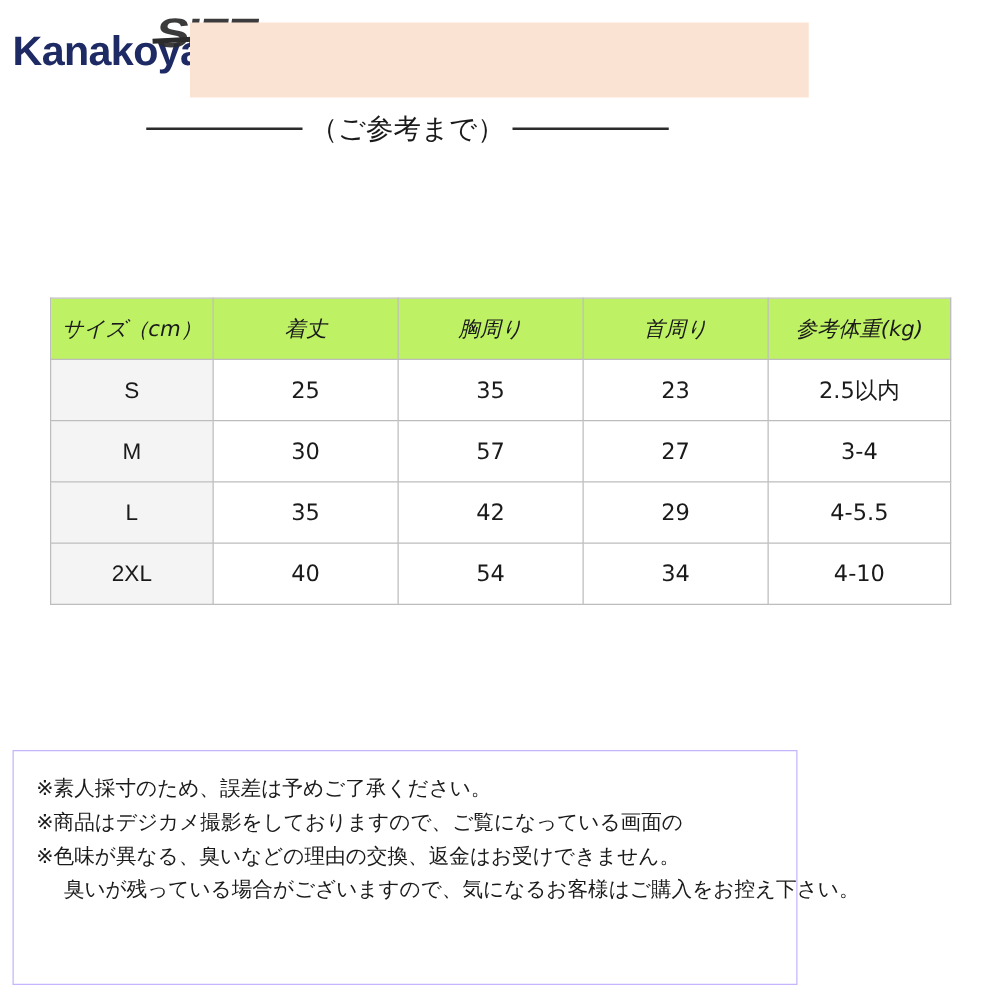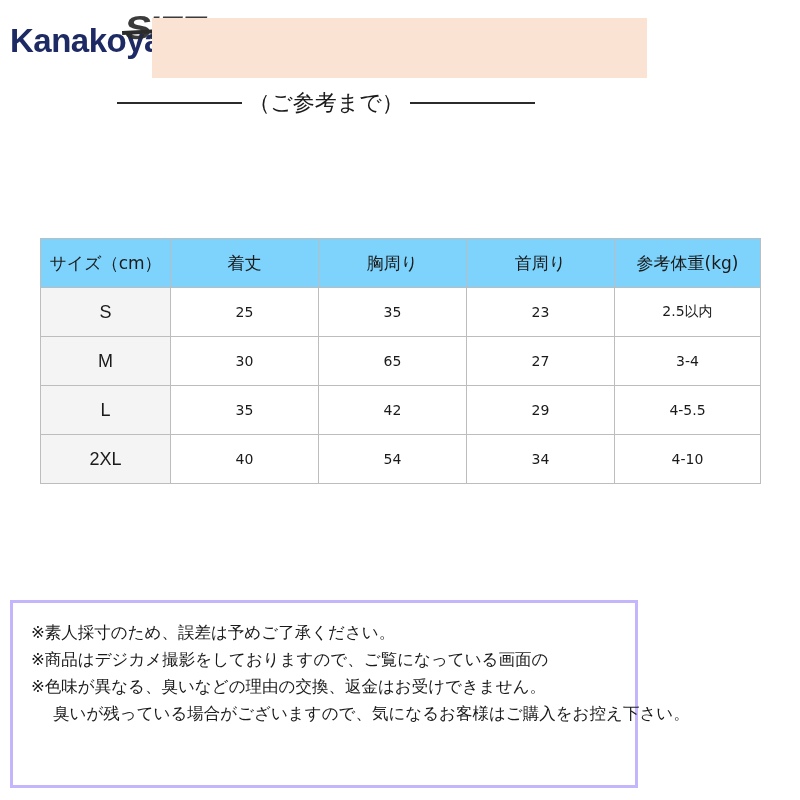--- a/index.html
+++ b/index.html
@@ -103,28 +103,29 @@
   table.size-table {
     border-collapse: collapse;
     width: 720px;
     table-layout: fixed;
   }
   table.size-table th,
   table.size-table td {
     border: 1px solid #bdbdbd;
     height: 46px;
     text-align: center;
-    font-size: 14px;
+    font-size: 18px;
     font-weight: normal;
     color: #1a1a1a;
     font-family: "DejaVu Sans", sans-serif;
   }
   table.size-table thead th {
-    background: #7dd3fc;
+    background: #bef264;
     font-size: 17px;
+    font-style: italic;
   }
   table.size-table tbody td:first-child {
     background: #f4f4f4;
     font-family: "Liberation Sans", sans-serif;
     font-size: 18px;
   }
   table.size-table tbody td {
     background: #ffffff;
   }
   col.c0 { width: 130px; }
@@ -133,21 +134,21 @@
   col.c3 { width: 148px; }
   col.c4 { width: 146px; }
 
   
   .notes {
     position: absolute;
     left: 10px;
     top: 600px;
     width: 628px;
     height: 188px;
-    border: 3px solid #c4b5fd;
+    border: 1px solid #c4b5fd;
     box-sizing: border-box;
     padding: 16px 12px 10px 18px;
   }
   .note-line {
     font-size: 16.5px;
     line-height: 27px;
     color: #1a1a1a;
     font-family: "DejaVu Sans", sans-serif;
     white-space: nowrap;
   }
@@ -192,21 +193,21 @@
       <tr>
         <td>S</td>
         <td>25</td>
         <td>35</td>
         <td>23</td>
         <td>2.5以内</td>
       </tr>
       <tr>
         <td>M</td>
         <td>30</td>
-        <td>65</td>
+        <td>57</td>
         <td>27</td>
         <td>3-4</td>
       </tr>
       <tr>
         <td>L</td>
         <td>35</td>
         <td>42</td>
         <td>29</td>
         <td>4-5.5</td>
       </tr>

